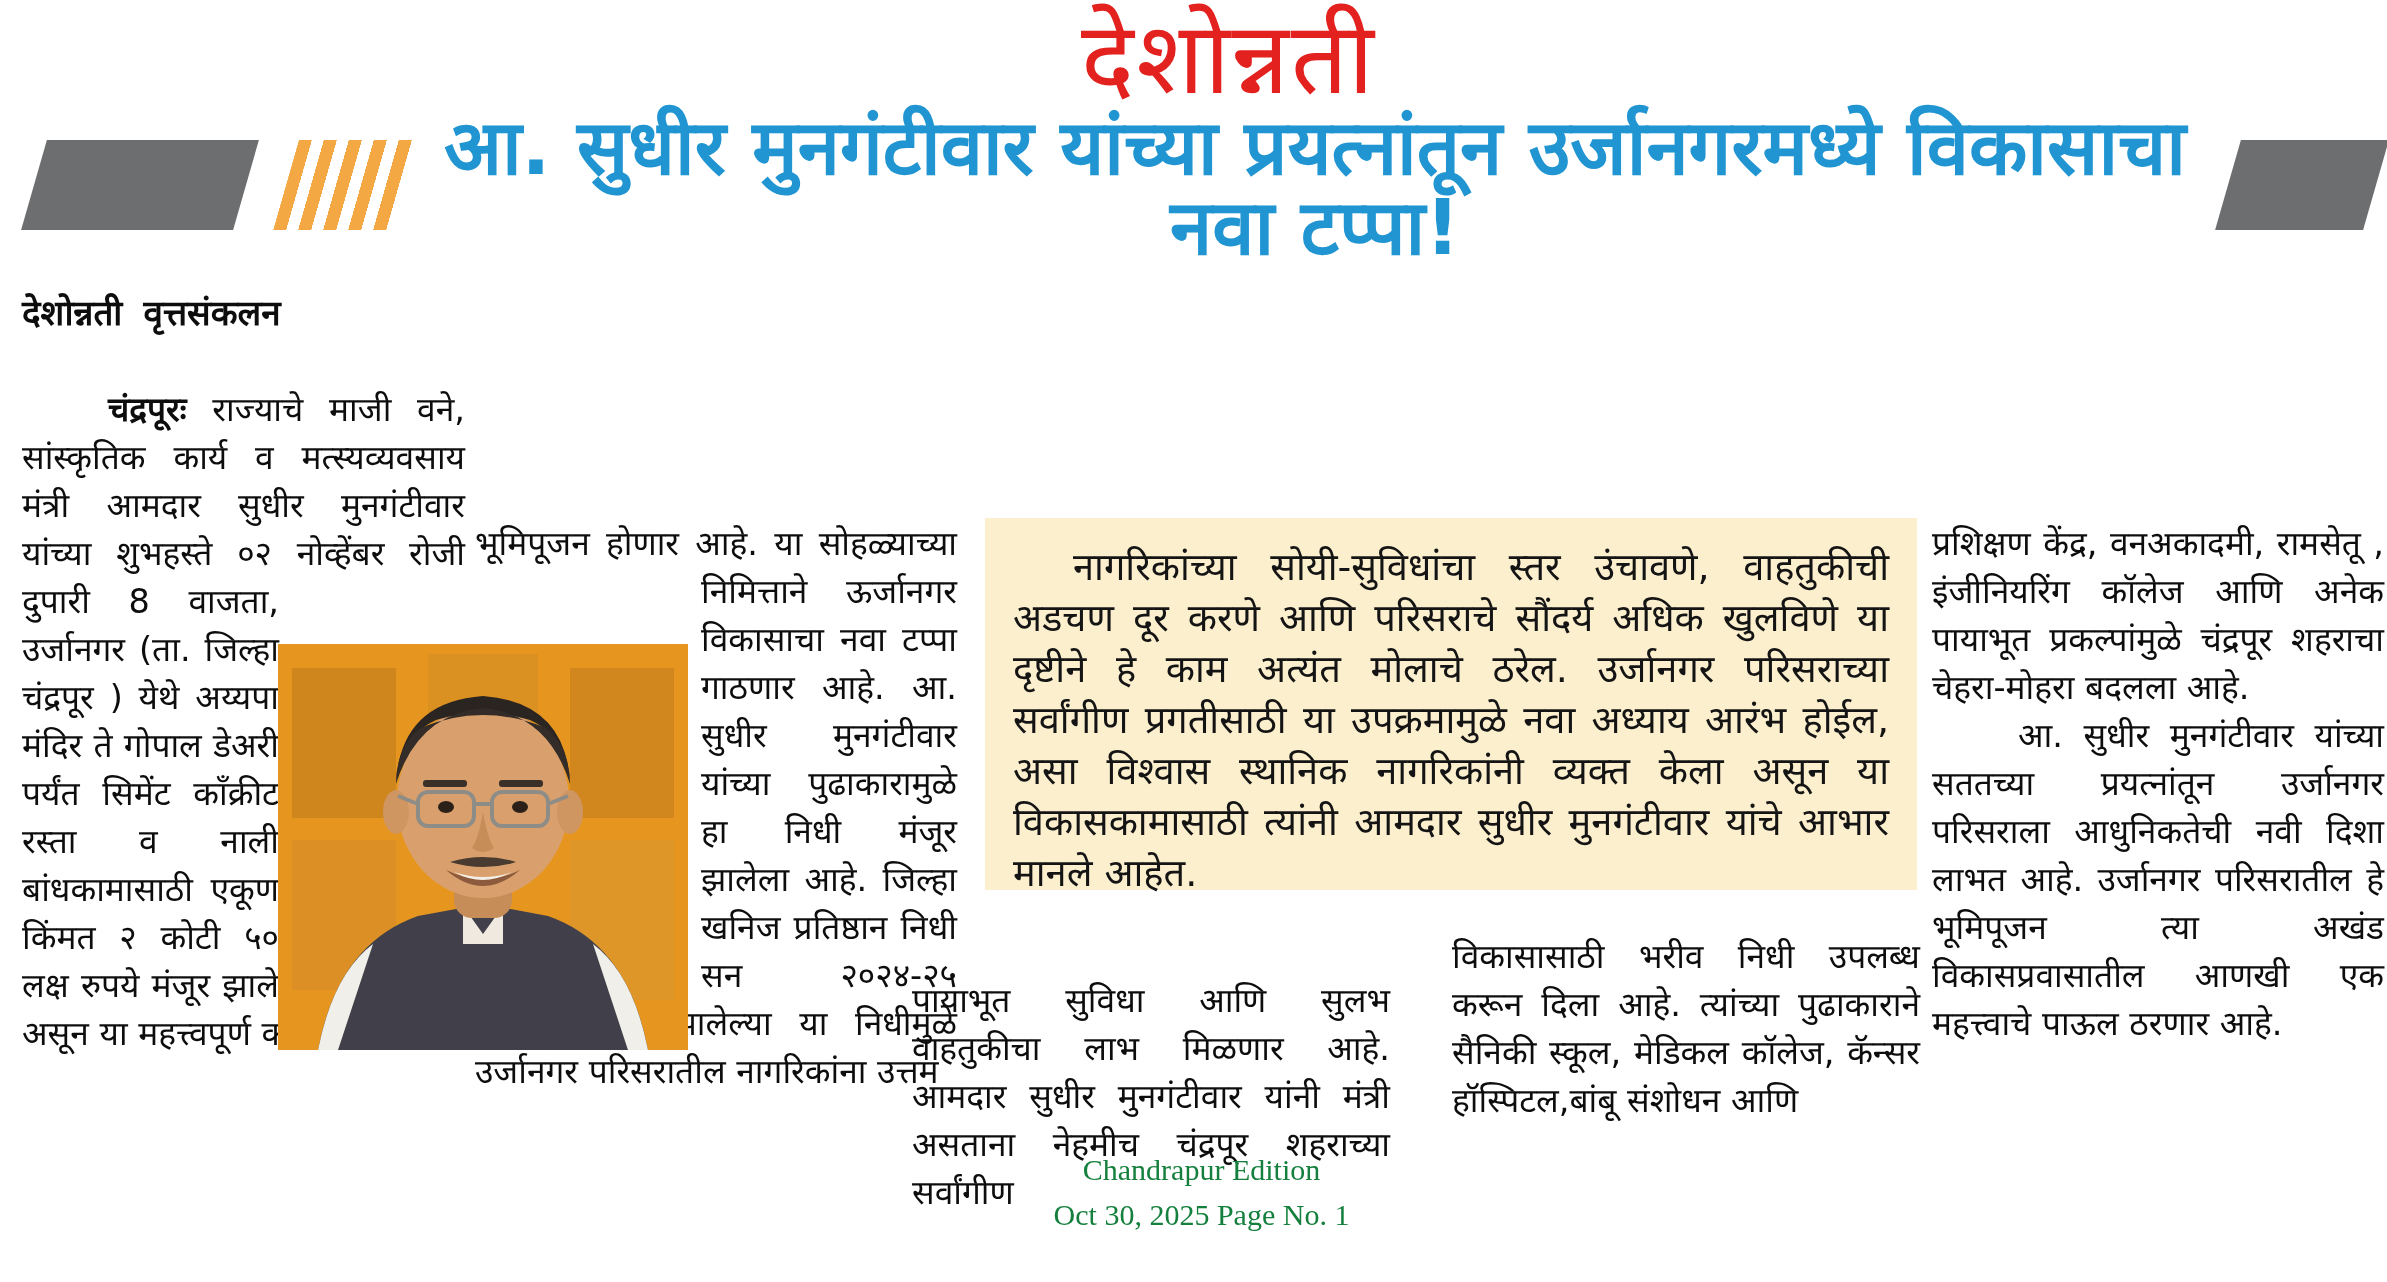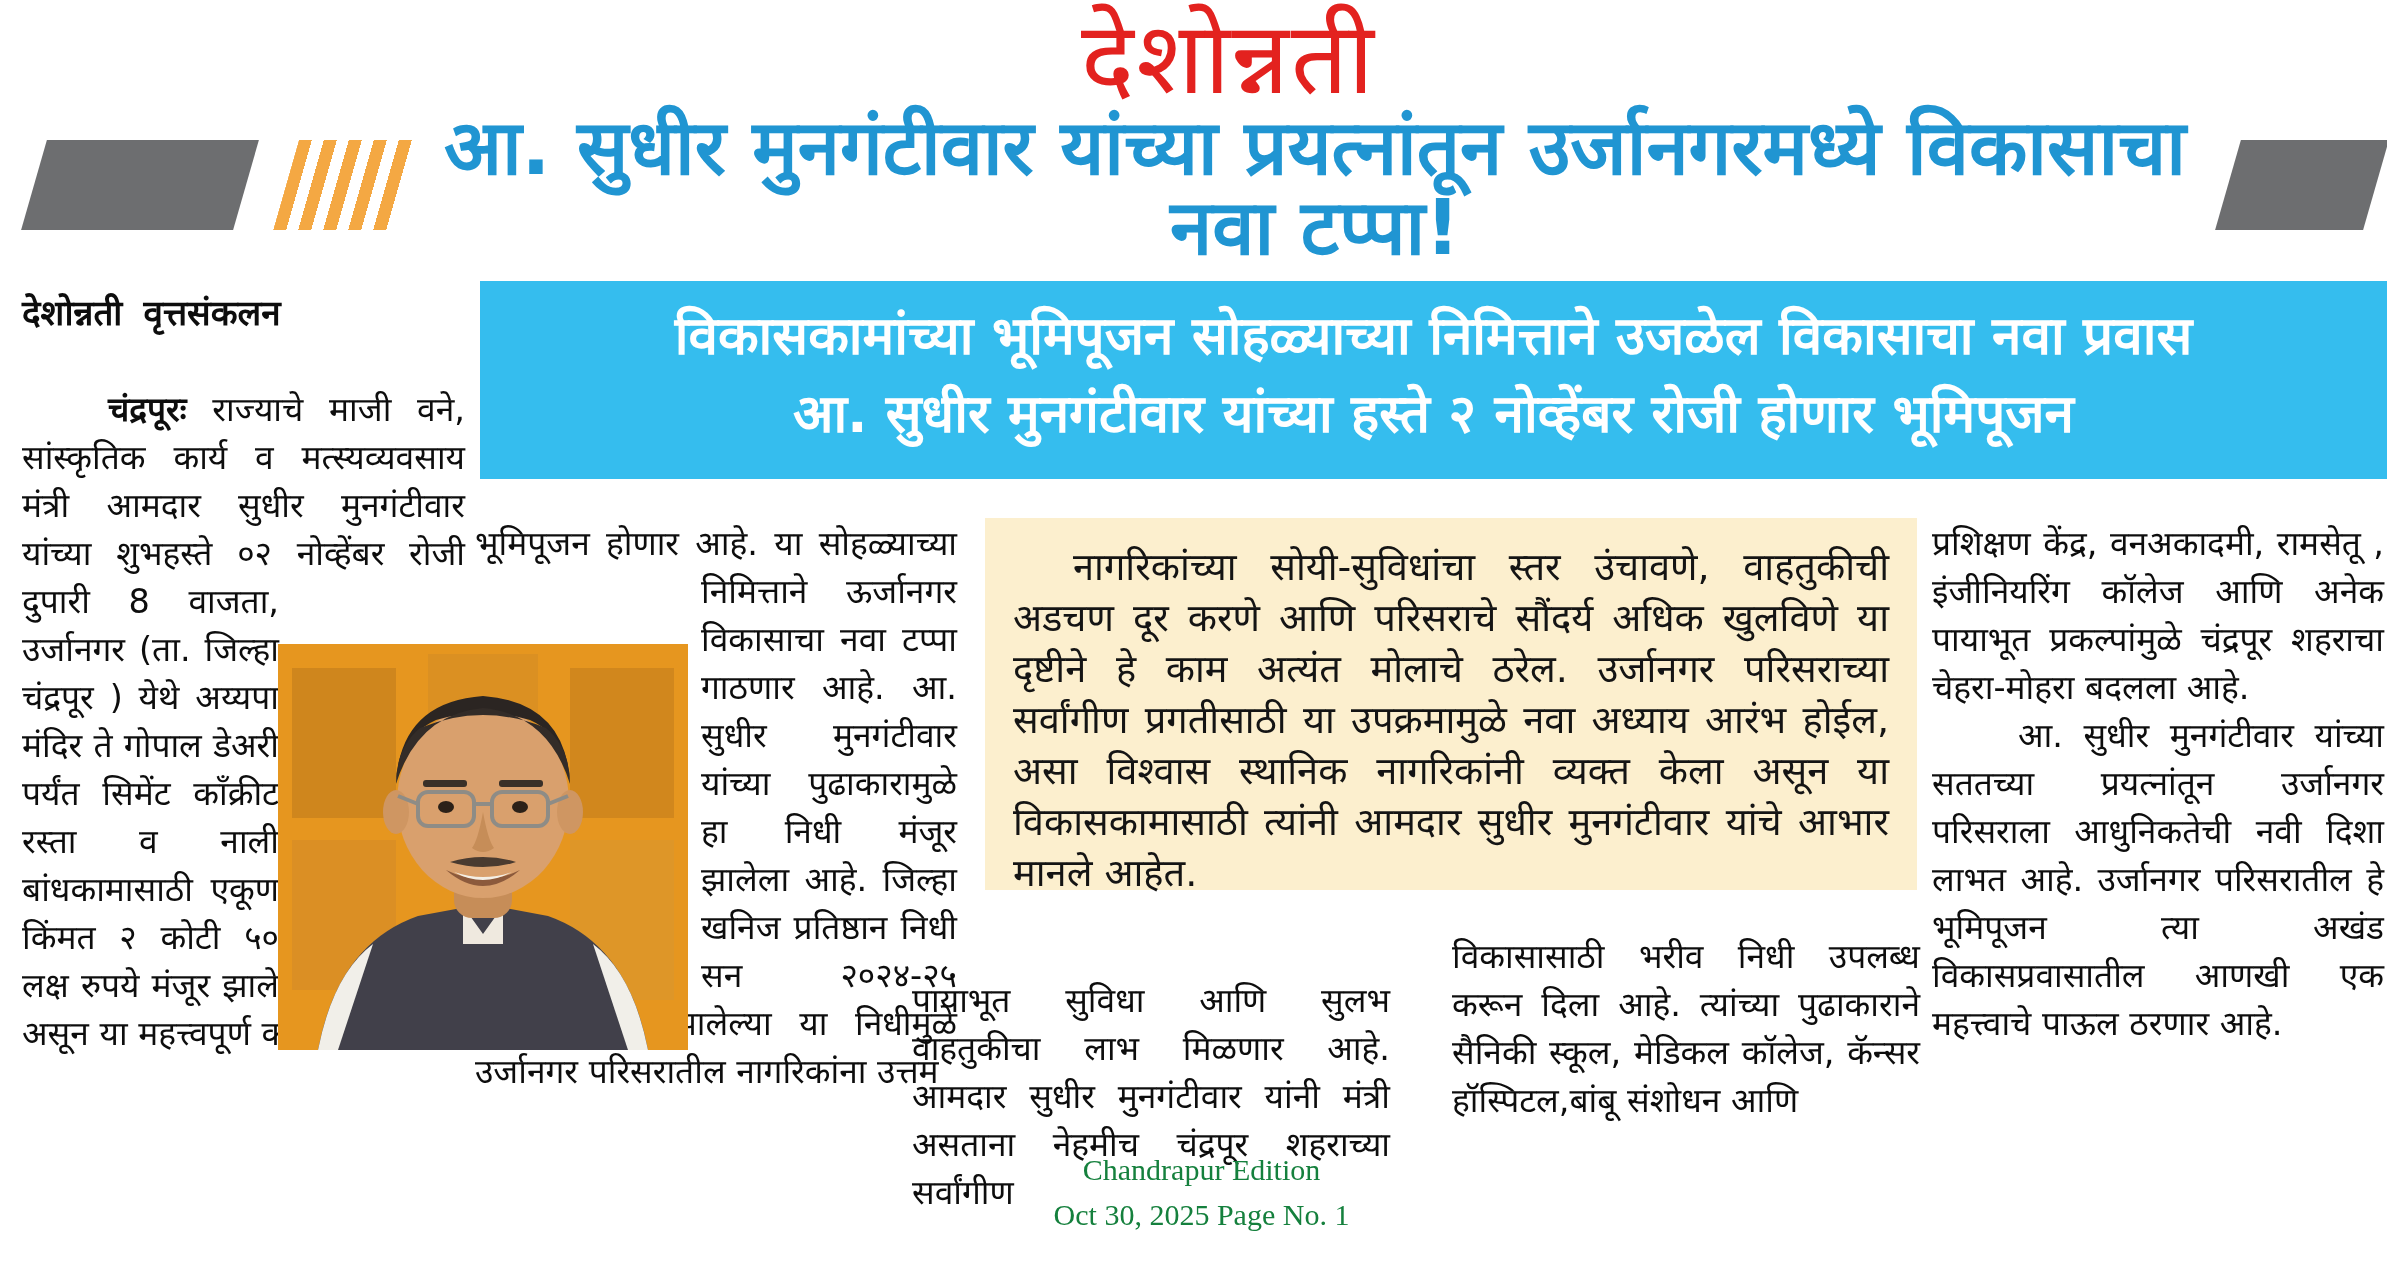--- a/index.html
+++ b/index.html
@@ -76,24 +76,20 @@
 <div id="page">
 
   <div class="masthead">देशोन्नती</div>
 
   <div class="deco gray-left"></div>
   <div class="deco stripes"></div>
   <div class="deco gray-right"></div>
 
   <div class="headline">आ. सुधीर मुनगंटीवार यांच्या प्रयत्नांतून उर्जानगरमध्ये विकासाचा नवा टप्पा!</div>
 
-  <div class="banner">
-    <div class="l1">विकासकामांच्या भूमिपूजन सोहळ्याच्या निमित्ताने उजळेल विकासाचा नवा प्रवास</div>
-    <div class="l2">आ. सुधीर मुनगंटीवार यांच्या हस्ते २ नोव्हेंबर रोजी होणार भूमिपूजन</div>
-  </div>
 
   <div class="col col1">
     <div class="byline">देशोन्नती वृत्तसंकलन</div>
     <div class="indent">
       <span class="lead">चंद्रपूरः</span><span> राज्याचे माजी वने, सांस्कृतिक कार्य व मत्स्यव्यवसाय मंत्री आमदार सुधीर मुनगंटीवार यांच्या शुभहस्ते ०२ नोव्हेंबर रोजी दुपारी 8 वाजता,</span>
       <span class="spacer-r"></span>
       <span>उर्जानगर (ता. जिल्हा चंद्रपूर ) येथे अय्यपा मंदिर ते गोपाल डेअरी पर्यंत सिमेंट काँक्रीट रस्ता व नाली बांधकामासाठी एकूण किंमत २ कोटी ५० लक्ष रुपये मंजूर झाले असून या महत्त्वपूर्ण कामाचे</span>
     </div>
   </div>
 

